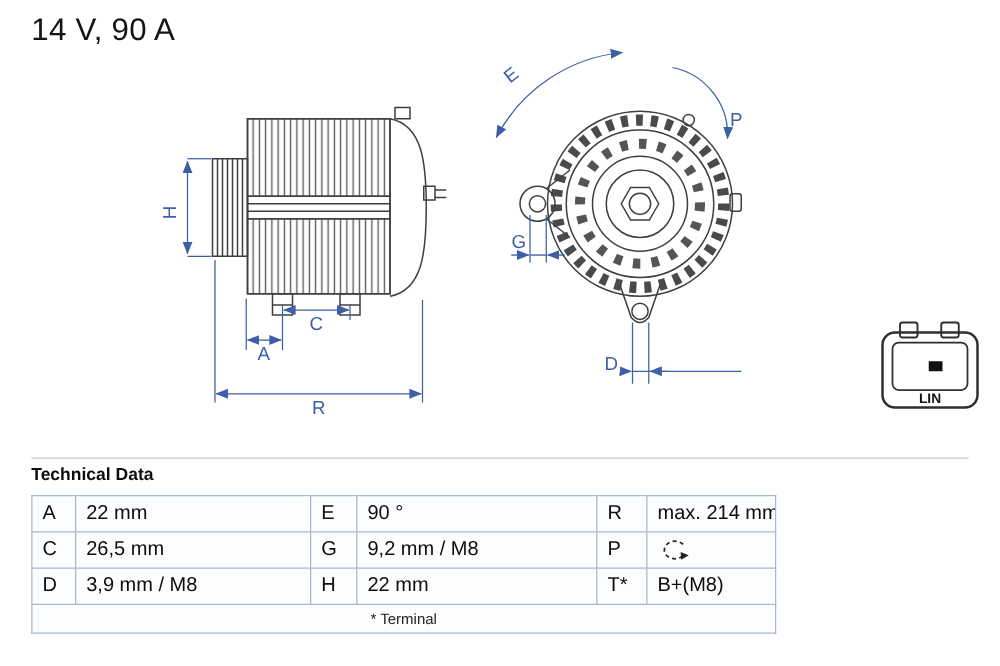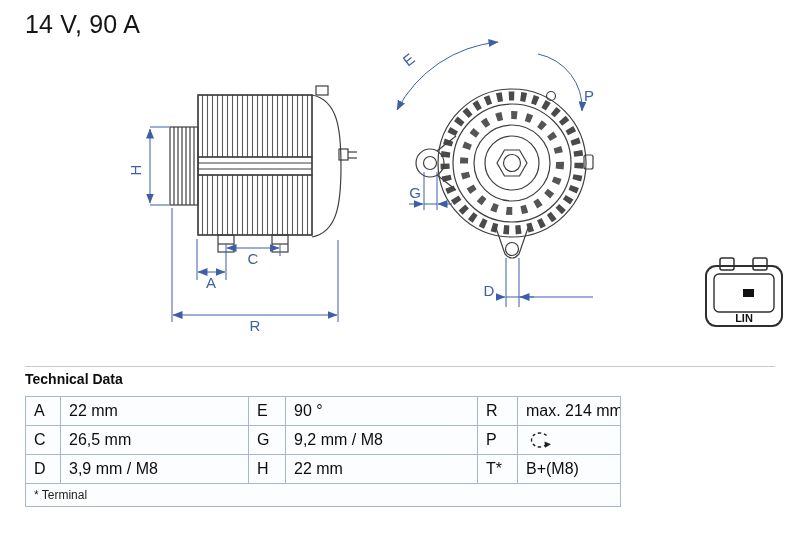--- a/index.html
+++ b/index.html
@@ -29,21 +29,21 @@
   }
   table.data-table td {
     border:1px solid #a8b6d2; height:29px;
     padding:2px 6px 2px 8px; background:#fcfdfe;
     vertical-align:middle; white-space:nowrap; overflow:hidden;
   }
   td.k0 { width:35px; } td.v0 { width:188px; }
   td.k1 { width:37px; } td.v1 { width:192px; }
   td.k2 { width:40px; } td.v2 { width:103px; }
   tr.footnote-row td {
-    height:23px; text-align:left; font-size:12px; color:#222;
+    height:23px; text-align:center; font-size:12px; color:#222;
     padding-right:8px; background:#fcfdfe;
   }
   .rot-icon { vertical-align:middle; display:inline-block; }
 </style>
 </head>
 <body>
 
 <div class="stage">
 
   <div class="rating">14 V, 90 A</div>

